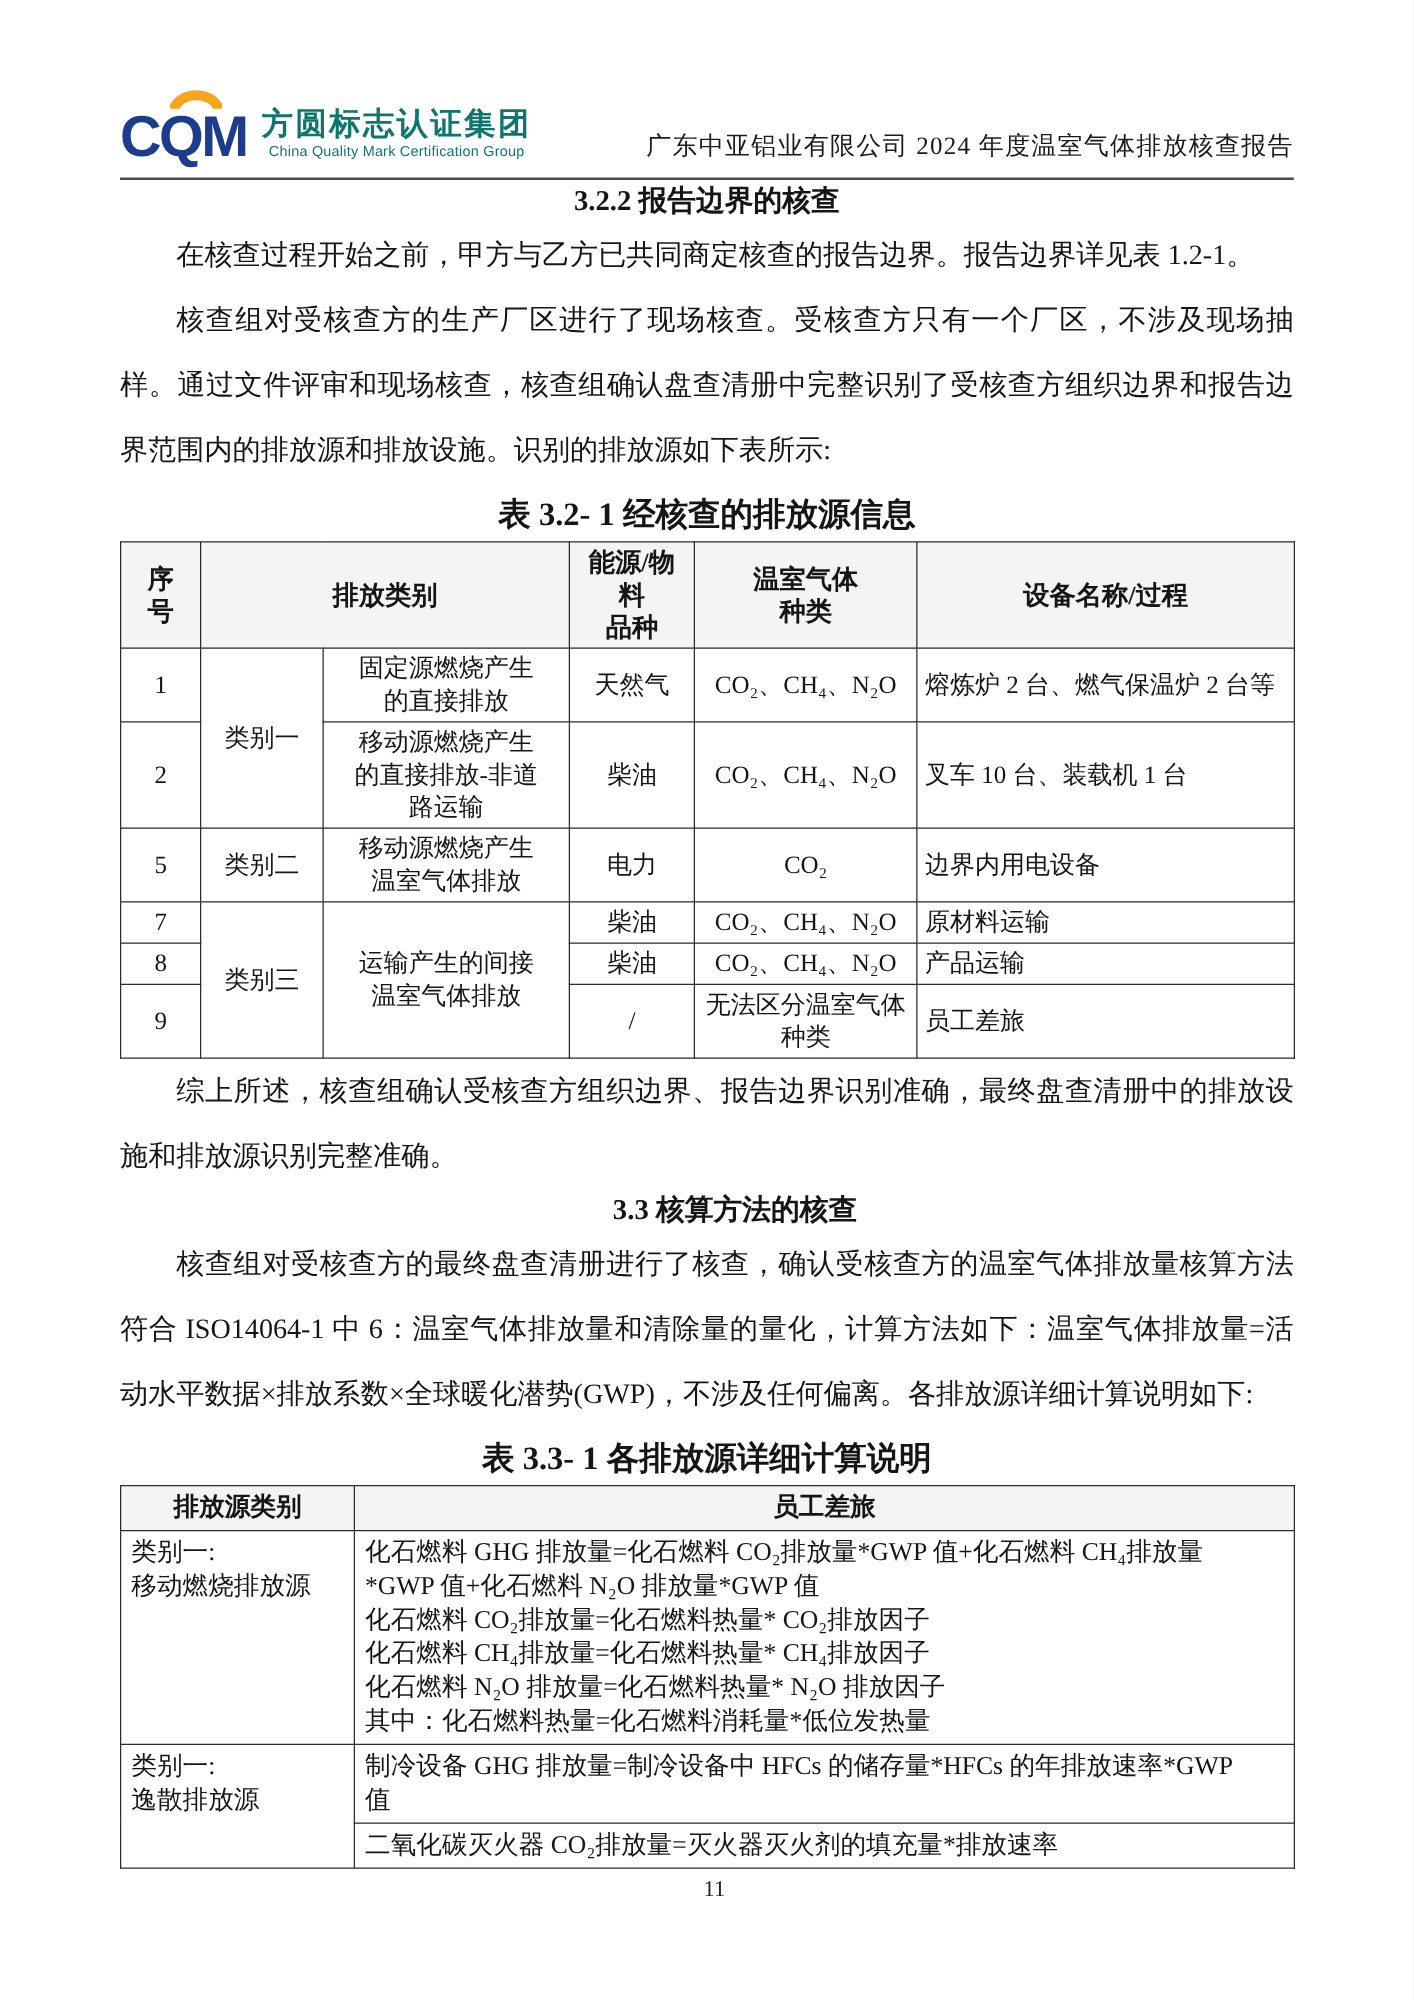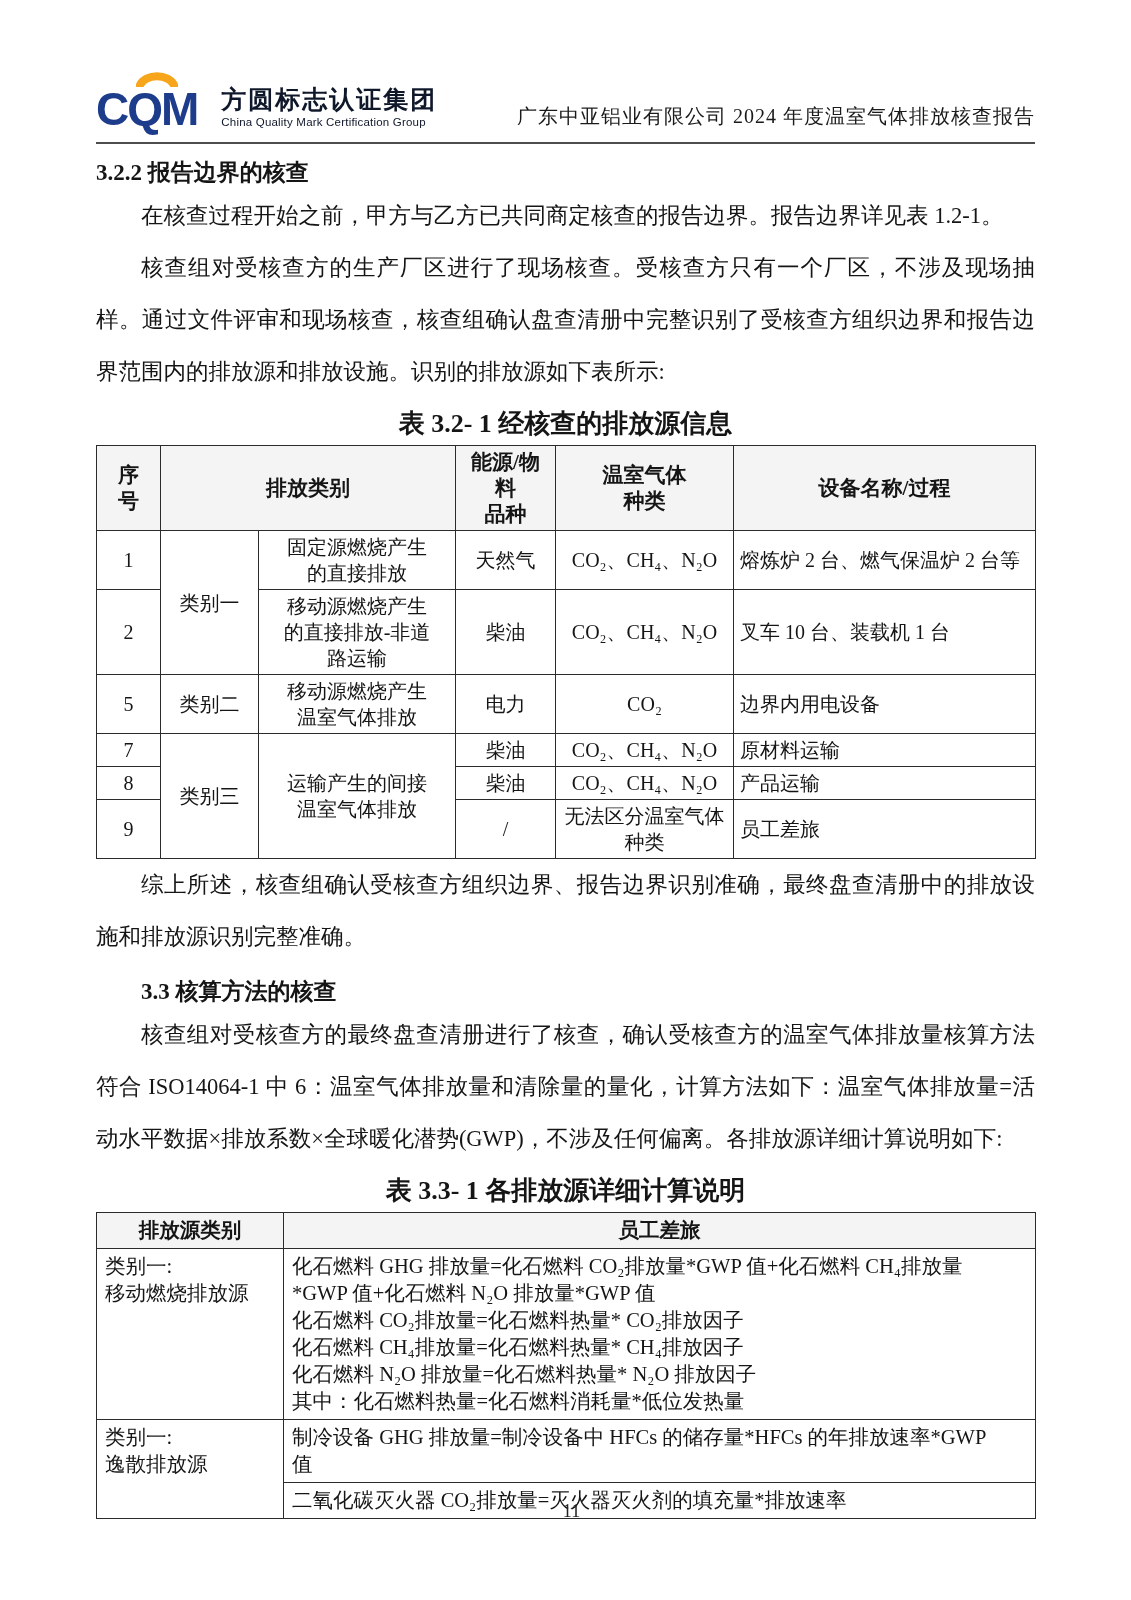--- a/index.html
+++ b/index.html
@@ -6,33 +6,33 @@
   html,body { background:#e8e8e8; }
   .page {
     width:1131px; height:1600px; margin:0 auto; background:#ffffff;
     position:relative; overflow:hidden; color:#151515;
     font-family:"Liberation Serif","DejaVu Serif","DejaVu Sans",serif;
     padding:74px 96px 0 96px;
   }
   
   .hdr { display:flex; justify-content:space-between; align-items:flex-end;
          border-bottom:2px solid #4d4d4d; padding-bottom:10px; }
-  .logo { display:flex; align-items:center; gap:24px; }
+  .logo { display:flex; align-items:center; gap:12px; }
   .cqm-wrap { position:relative; padding-top:12px; }
   .cqm { font-family:"Liberation Sans","DejaVu Sans",sans-serif; font-weight:bold;
          font-size:46px; line-height:1; color:#1e3c8c; letter-spacing:-2px; }
   .arc { position:absolute; top:-3px; left:40px; }
-  .logo-names { color:#0f172a; padding-top:8px; }
+  .logo-names { color:#0f766e; padding-top:8px;text-align:center; }
   .logo-cn { font-family:"Liberation Sans","DejaVu Sans",sans-serif; font-weight:bold;
              font-size:25px; letter-spacing:2px; line-height:1.1; }
   .logo-en { font-family:"Liberation Sans","DejaVu Sans",sans-serif; font-size:11.5px;
              margin-top:3px; letter-spacing:0.2px; }
   .doc-title { font-size:20px; color:#1a1a1a; padding-bottom:2px; letter-spacing:1px; }
   
-  .sec { font-size:23px; font-weight:bold; margin-top:12px; line-height:34px; }
+  .sec { font-size:23px; font-weight:bold; margin-top:0; line-height:34px;text-align:center; }
   .sec-indent { margin-left:45px; }
   .p { font-size:22.5px; line-height:52px; text-align:justify; text-indent:45px; }
   .tcap { text-align:center; font-weight:bold; font-size:26px; margin:8px 0 4px 0; }
   
   table { border-collapse:collapse; width:100%; table-layout:fixed; }
   th,td { border:1.6px solid #2b2b2b; padding:3px 6px; vertical-align:middle;
           text-align:center; font-size:20px; line-height:26px; }
   th { background:#f4f4f4; font-weight:bold; font-size:21px; }
   .preline { white-space:pre-line; }
   .left { text-align:left; }

